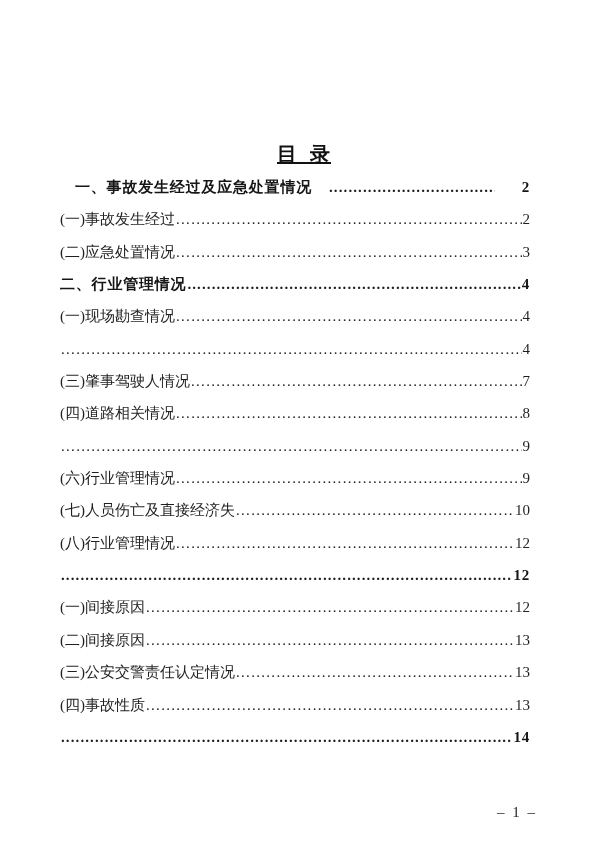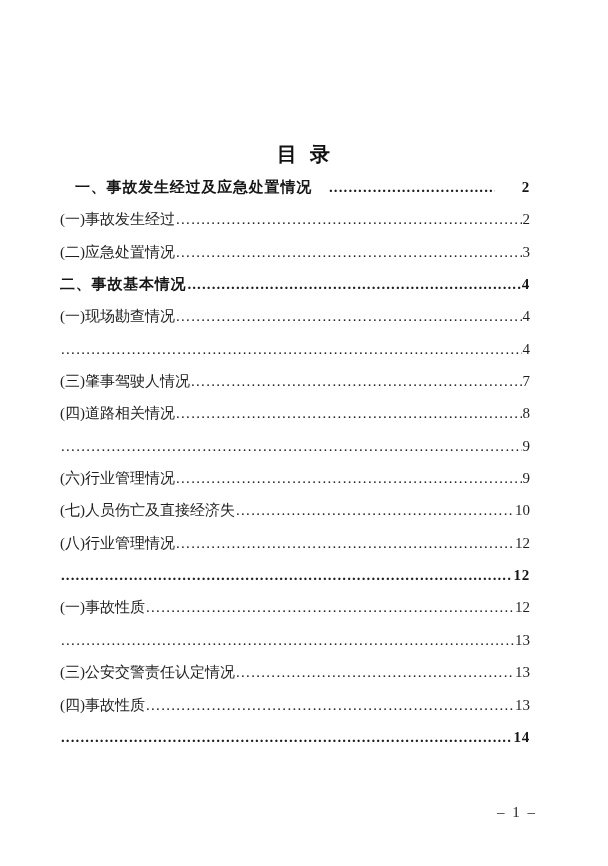--- a/index.html
+++ b/index.html
@@ -21,20 +21,21 @@
     position: absolute;
     top: 141px;
     left: 0;
     width: 100%;
     text-align: center;
     font-size: 20px;
     font-weight: 700;
     color: #111111;
     word-spacing: 6px;
     letter-spacing: 1px;
+    text-decoration: underline;
   }
   .toc {
     position: absolute;
     top: 171px;
     left: 60px;
     right: 78px;
   }
   .toc-row {
     height: 32.35px;
     display: flex;
@@ -98,21 +99,21 @@
         <span class="toc-label">(一)事故发生经过</span>
         <span class="toc-dots">........................................................................................................................</span>
         <span class="toc-page">2</span>
       </div>
       <div class="toc-row">
         <span class="toc-label">(二)应急处置情况</span>
         <span class="toc-dots">........................................................................................................................</span>
         <span class="toc-page">3</span>
       </div>
       <div class="toc-row lvl1">
-        <span class="toc-label">二、事故基本情况</span>
+        <span class="toc-label">二、行业管理情况</span>
         <span class="toc-dots">........................................................................................................................</span>
         <span class="toc-page">4</span>
       </div>
       <div class="toc-row">
         <span class="toc-label">(一)现场勘查情况</span>
         <span class="toc-dots">........................................................................................................................</span>
         <span class="toc-page">4</span>
       </div>
       <div class="toc-row">
         <span class="toc-dots">........................................................................................................................</span>
@@ -145,25 +146,26 @@
       <div class="toc-row">
         <span class="toc-label">(八)行业管理情况</span>
         <span class="toc-dots">........................................................................................................................</span>
         <span class="toc-page">12</span>
       </div>
       <div class="toc-row lvl1">
         <span class="toc-dots">........................................................................................................................</span>
         <span class="toc-page">12</span>
       </div>
       <div class="toc-row">
-        <span class="toc-label">(一)事故性质</span>
+        <span class="toc-label">(一)间接原因</span>
         <span class="toc-dots">........................................................................................................................</span>
         <span class="toc-page">12</span>
       </div>
       <div class="toc-row">
+        <span class="toc-label">(二)间接原因</span>
         <span class="toc-dots">........................................................................................................................</span>
         <span class="toc-page">13</span>
       </div>
       <div class="toc-row">
         <span class="toc-label">(三)公安交警责任认定情况</span>
         <span class="toc-dots">........................................................................................................................</span>
         <span class="toc-page">13</span>
       </div>
       <div class="toc-row">
         <span class="toc-label">(四)事故性质</span>

